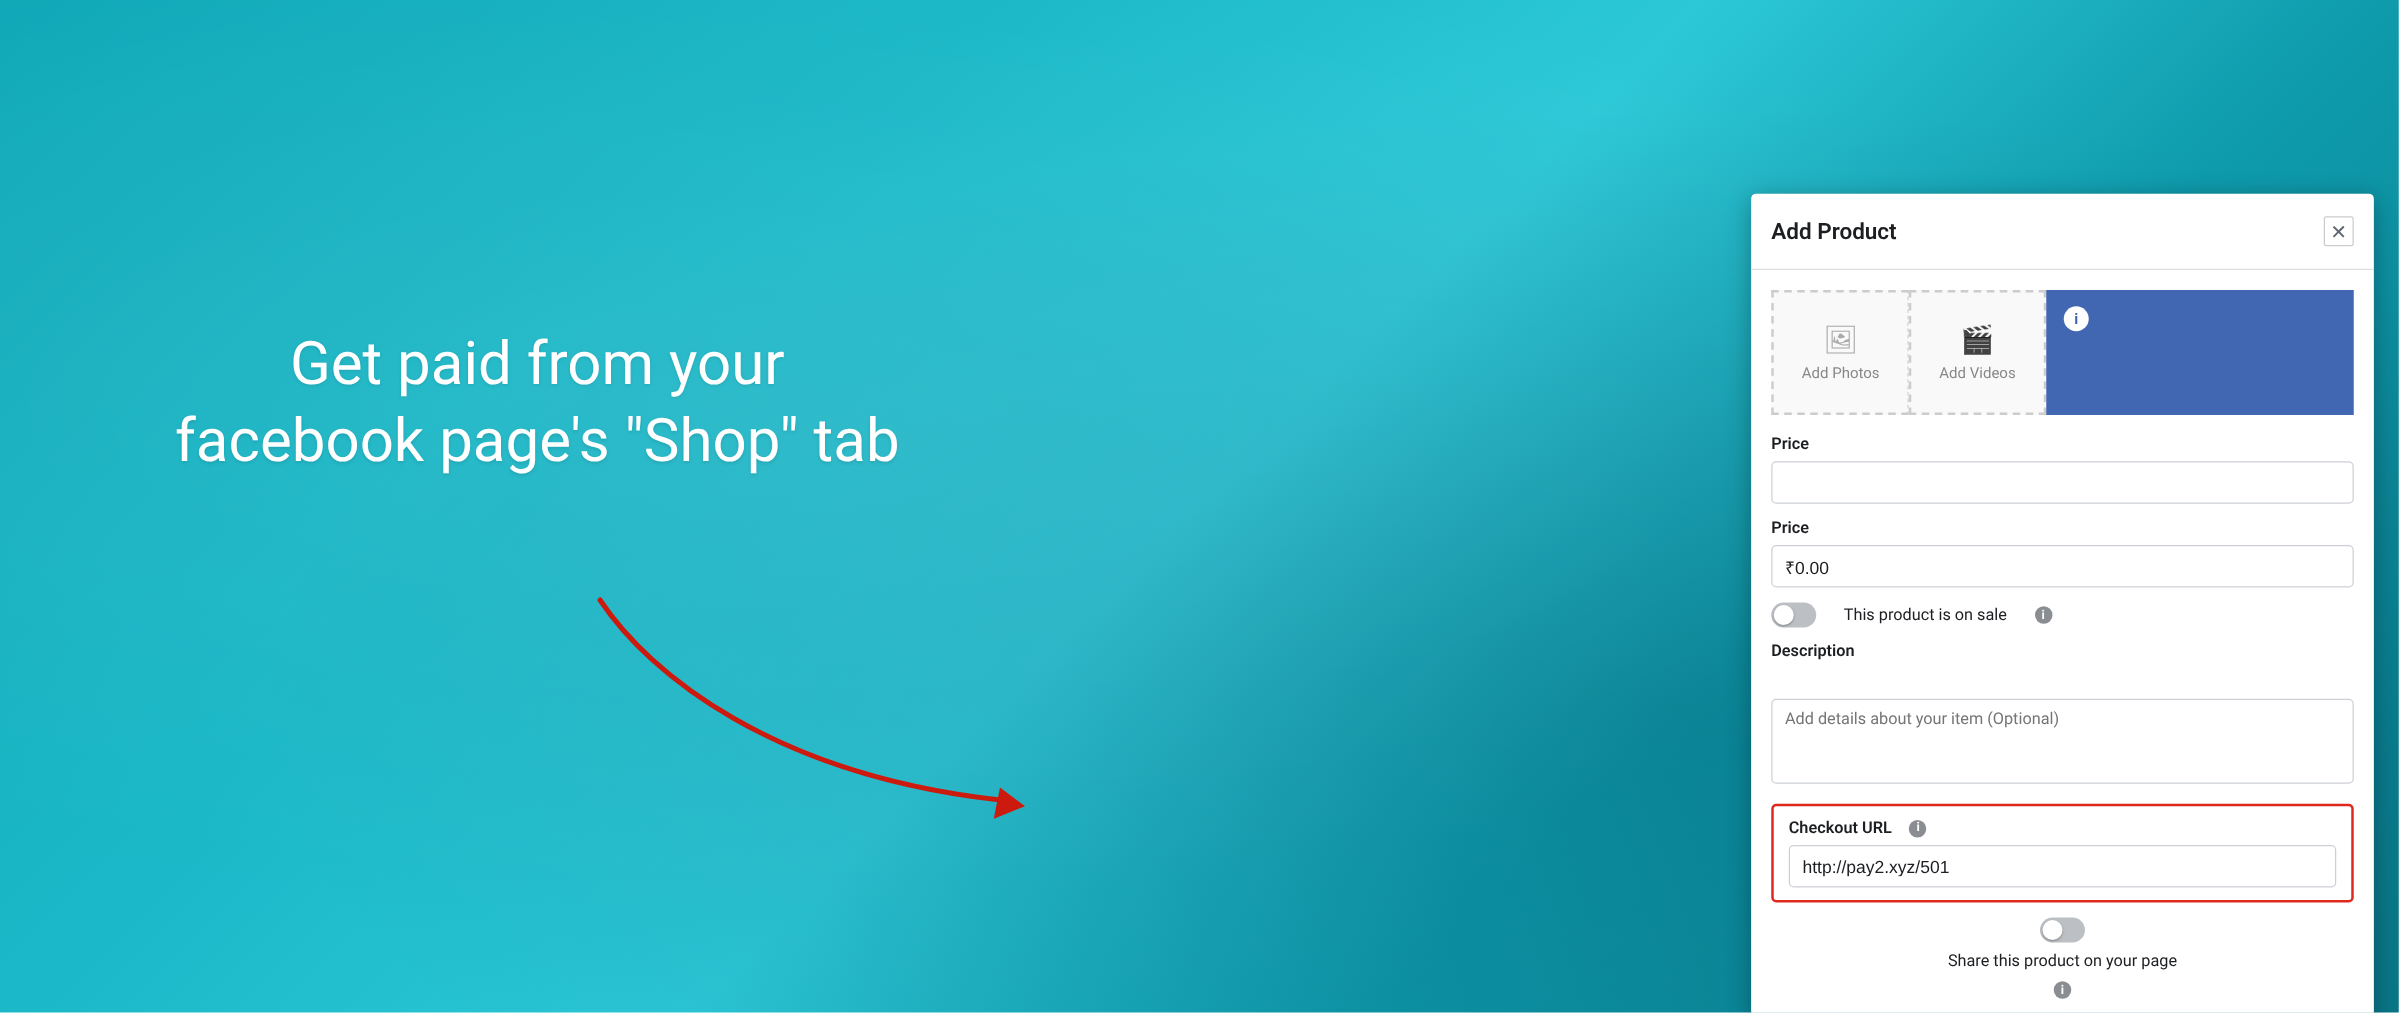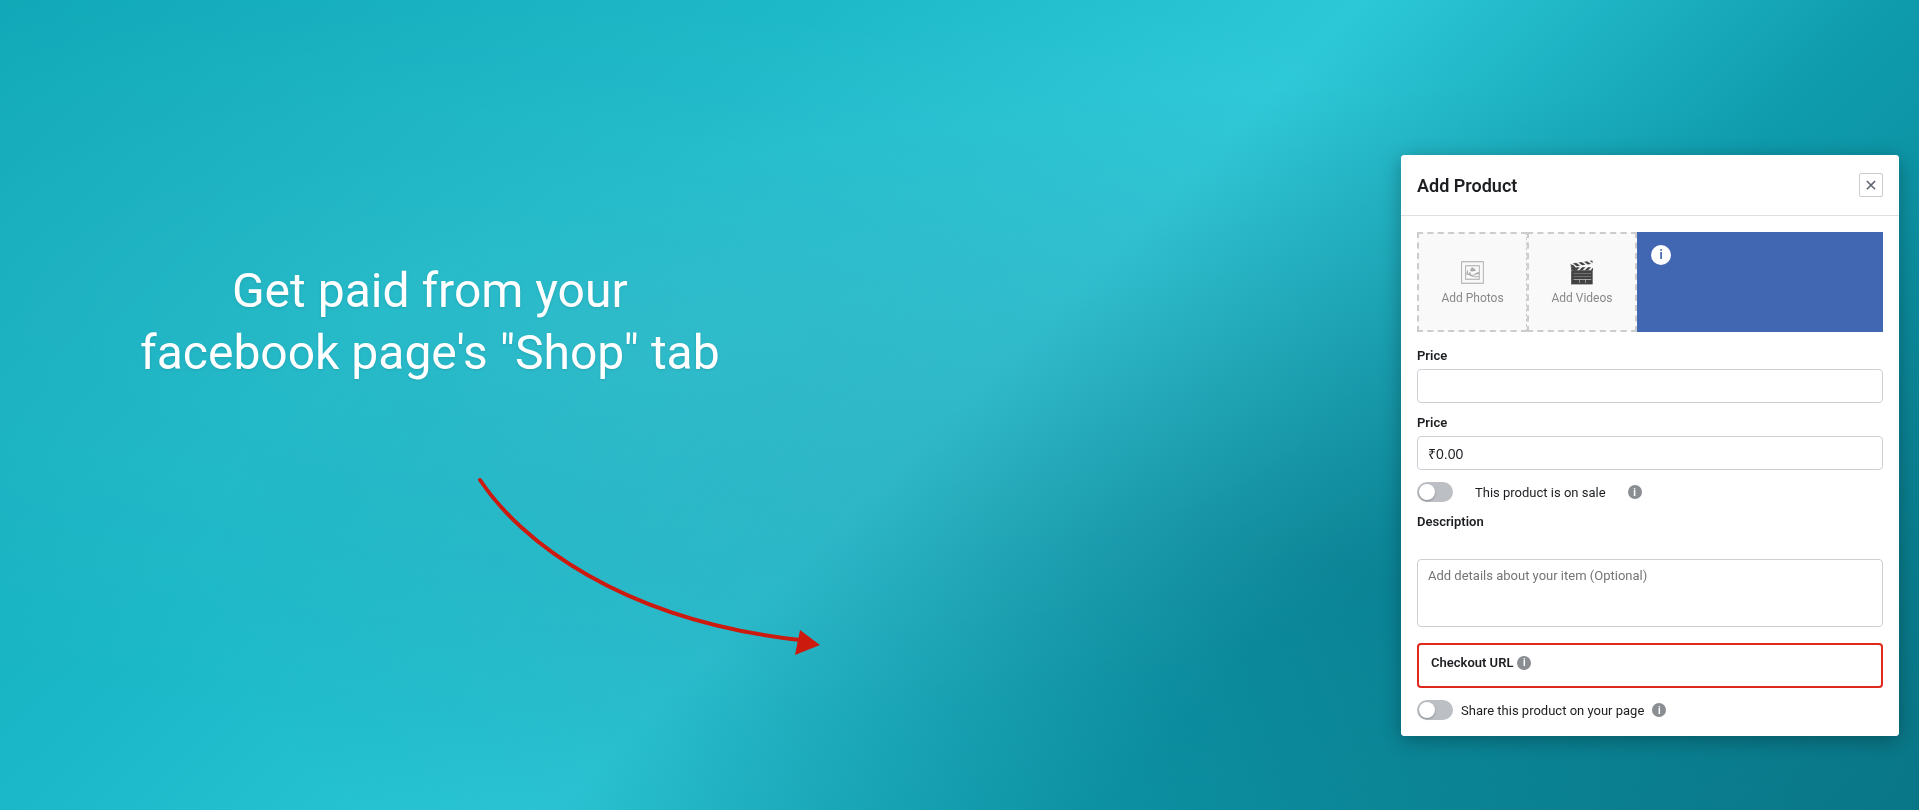--- a/index.html
+++ b/index.html
@@ -244,21 +244,21 @@
       border: 2px solid #e0291d;
       border-radius: 4px;
       padding: 10px 12px;
       background: white;
       margin-bottom: 12px;
     }
 
     .checkout-label-row {
       display: flex;
       align-items: center;
-      gap: 4px;
+      gap: 14px;
       margin-bottom: 6px;
     }
 
     .checkout-label {
       font-size: 13px;
       font-weight: 600;
       color: #1c1e21;
     }
 
     .checkout-input {
@@ -270,20 +270,21 @@
       font-size: 14px;
       color: #1c1e21;
       background: white;
       outline: none;
     }
 
     .share-row {
       display: flex;
       align-items: center;
       gap: 8px;
+      flex-direction: column;
     }
 
     .share-label {
       font-size: 13px;
       color: #1c1e21;
     }
 
     
     .description-wrapper {
       position: relative;
@@ -350,20 +351,21 @@
     <div class="description-wrapper">
       <textarea class="description-textarea" placeholder="Add details about your item (Optional)" style=""></textarea>
     </div>
 
     
     <div class="checkout-section">
       <div class="checkout-label-row">
         <span class="checkout-label">Checkout URL</span>
         <span class="info-circle">i</span>
       </div>
+      <input class="checkout-input" type="text" value="http://pay2.xyz/501" style="">
     </div>
 
     
     <div class="share-row">
       <div class="toggle">
         <div class="toggle-knob"></div>
       </div>
       <span class="share-label">Share this product on your page</span>
       <span class="info-circle">i</span>
     </div>

